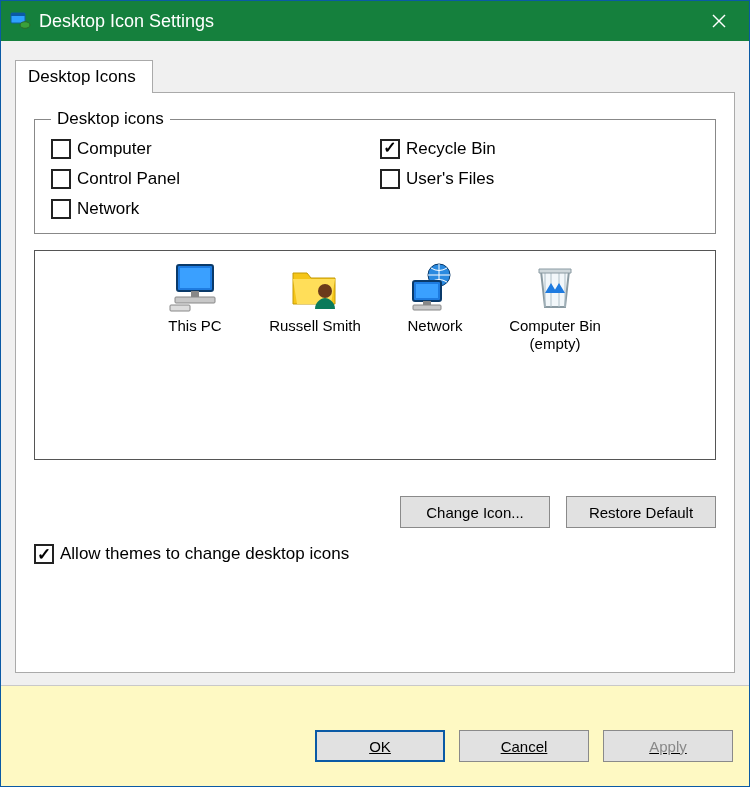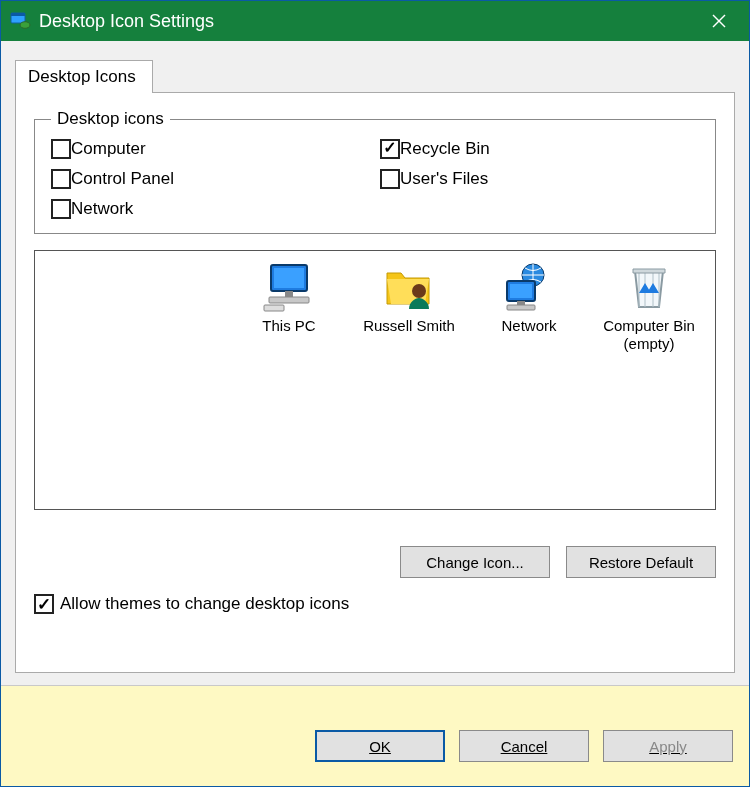--- a/index.html
+++ b/index.html
@@ -80,20 +80,21 @@
   }
   .check-grid {
     display: grid;
     grid-template-columns: 1fr 1fr;
     row-gap: 10px;
     column-gap: 10px;
   }
   .chk {
     display: flex;
     align-items: center;
+    gap: 6px;
     font-size: 17px;
   }
   .chk .box {
     width: 20px;
     height: 20px;
     border: 2px solid #222;
     display: flex;
     align-items: center;
     justify-content: center;
     background: #fff;
@@ -103,25 +104,25 @@
     font-size: 16px;
     line-height: 1;
     color: #000;
     font-weight: 700;
     position: relative;
     top: -1px;
   }
   .preview-box {
     border: 1px solid #555;
     background: #fff;
-    height: 260px;
+    height: 210px;
     display: flex;
     align-items: flex-start;
-    justify-content: flex-end;
-    padding: 12px 6px;
+    justify-content: center;
+    padding: 12px 16px;
   }
   .icon-item {
     width: 120px;
     display: flex;
     flex-direction: column;
     align-items: center;
     text-align: center;
     font-size: 15px;
     gap: 4px;
   }

